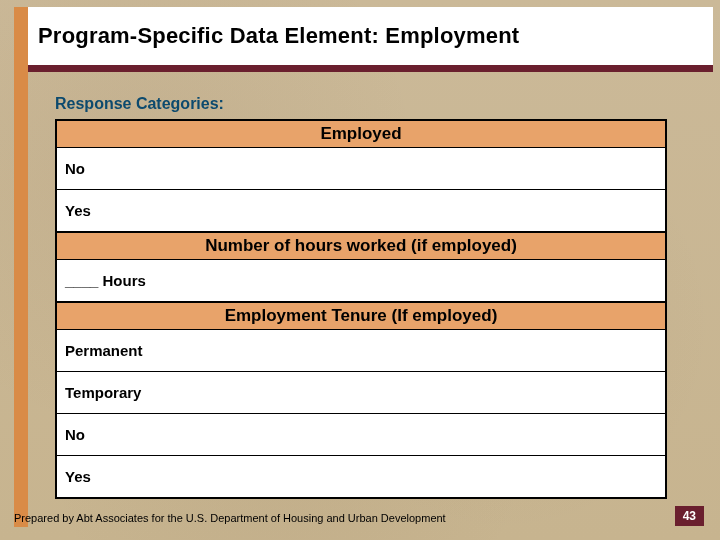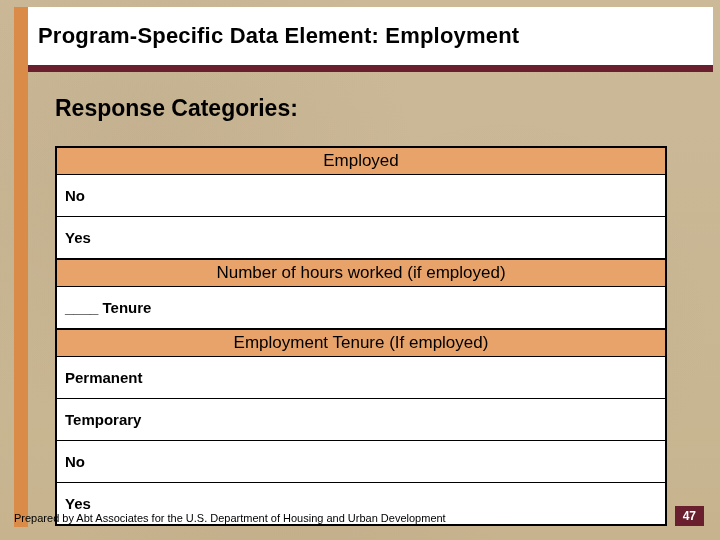--- a/index.html
+++ b/index.html
@@ -65,34 +65,34 @@
     z-index: 3;
   }
   .content {
     position: absolute;
     left: 55px;
     top: 95px;
     right: 30px;
     z-index: 2;
   }
   .subtitle {
-    font-size: 23px;
+    font-size: 16px;
     font-weight: bold;
-    color: #000000;
-    margin-bottom: 24px;
+    color: #0c4a6e;
+    margin-bottom: 6px;
   }
   .catbox {
     border: 2px solid #000;
     background: #fff;
     width: 612px;
   }
   .sec-head {
     background: #e8a36a;
     text-align: center;
-    font-weight: normal;
+    font-weight: bold;
     font-size: 17px;
     color: #000;
     padding: 3px 4px;
     border-bottom: 1px solid #000;
   }
   .sec-head.nt { border-top: 1px solid #000; }
   .row {
     background: #fff;
     font-size: 15px;
     font-weight: bold;
@@ -136,27 +136,27 @@
   <div class="content">
     <div class="subtitle">Response Categories:</div>
 
     <div class="catbox">
 
       <div class="sec-head">Employed</div>
       <div class="row">No</div>
       <div class="row">Yes</div>
 
       <div class="sec-head nt">Number of hours worked (if employed)</div>
-      <div class="row">____ Tenure</div>
+      <div class="row">____ Hours</div>
 
       <div class="sec-head nt">Employment Tenure (If employed)</div>
       <div class="row">Permanent</div>
       <div class="row">Temporary</div>
 
       <div class="row">No</div>
       <div class="row">Yes</div>
 
     </div>
   </div>
 
   <div class="footer">Prepared by Abt Associates for the U.S. Department of Housing and Urban Development</div>
-  <div class="pagenum">47</div>
+  <div class="pagenum">43</div>
 </div>
 
 </body></html>

